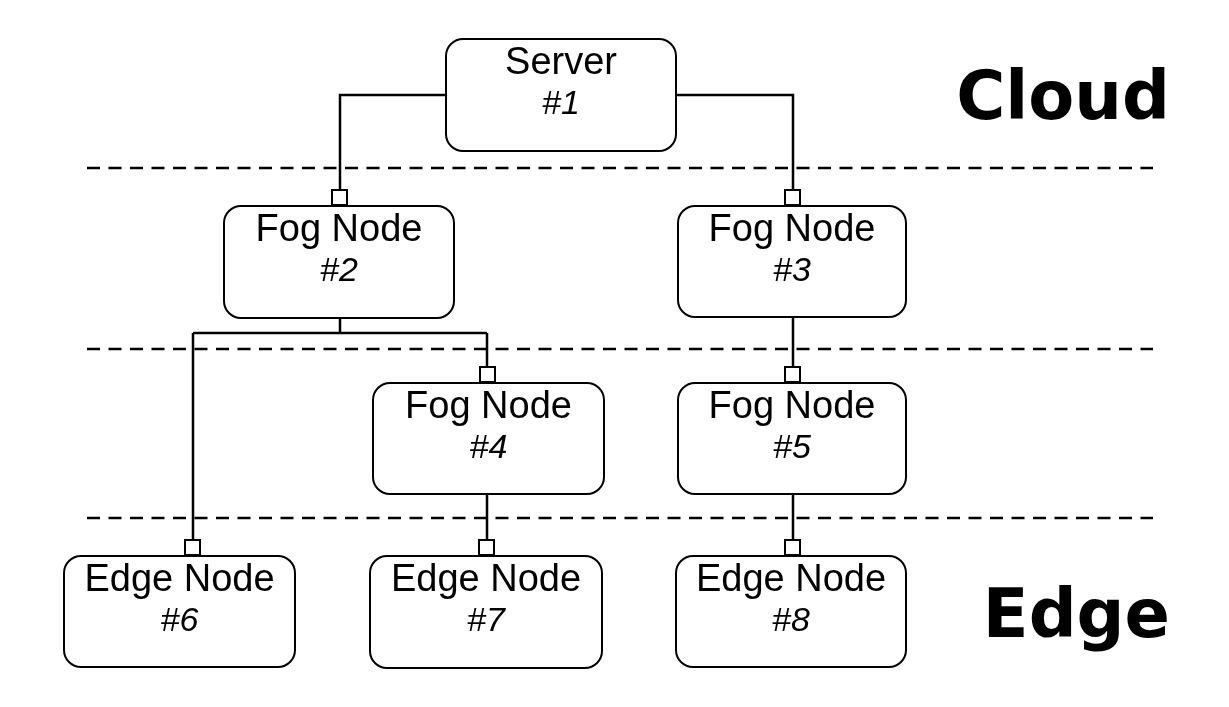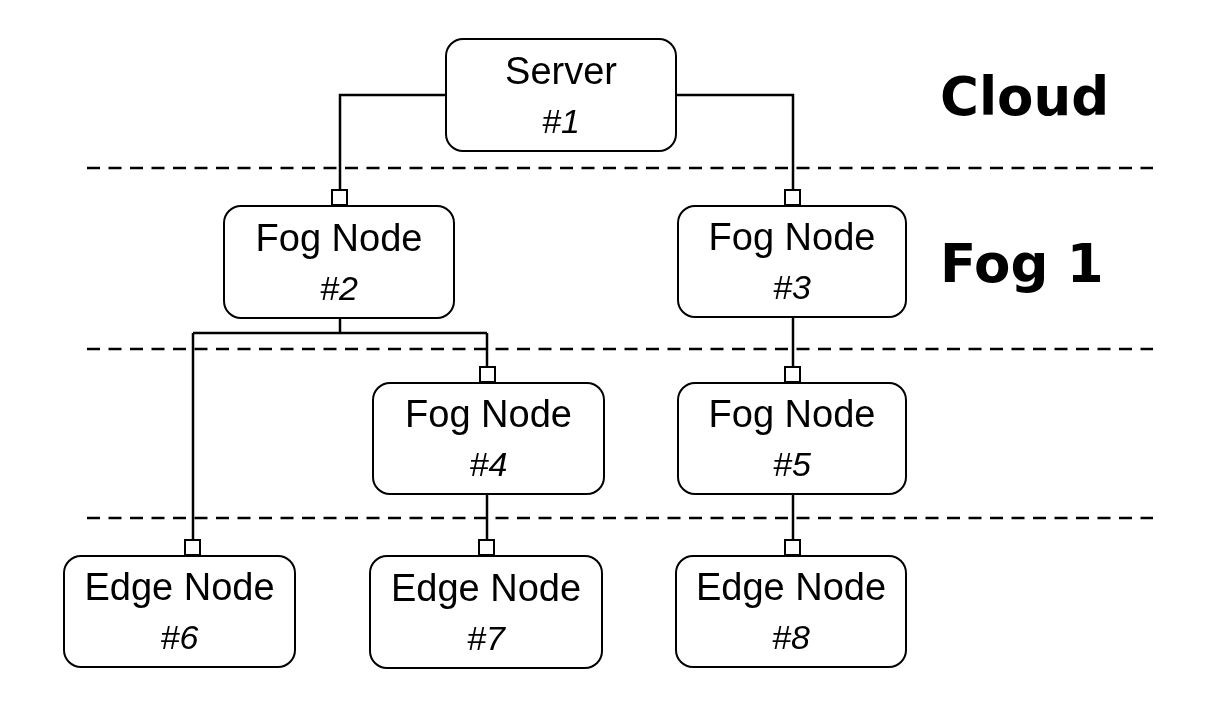--- a/index.html
+++ b/index.html
@@ -25,24 +25,23 @@
   }
   .node {
     position: absolute;
     box-sizing: border-box;
     background: #ffffff;
     border: 2.5px solid #000000;
     border-radius: 18px;
     display: flex;
     flex-direction: column;
     align-items: center;
-    justify-content: center;
+    justify-content: flex-start;
     text-align: center;
     z-index: 2;
-    gap: 9px;
   }
   .node-label {
     font-size: 38px;
     line-height: 42px;
     white-space: nowrap;
   }
   .node-number {
     font-size: 34px;
     line-height: 40px;
     font-style: italic;
@@ -54,24 +53,24 @@
     width: 17px;
     height: 17px;
     background: #ffffff;
     border: 2.5px solid #000000;
     z-index: 3;
   }
   .layer-label {
     position: absolute;
     left: 940px;
     width: 230px;
-    text-align: left;
+    text-align: right;
     font-family: "DejaVu Sans", sans-serif;
     font-weight: bold;
-    font-size: 53px;
+    font-size: 67px;
     line-height: 53px;
     white-space: nowrap;
     z-index: 2;
   }
 </style>
 </head>
 <body>
 
 <div class="canvas">
 
@@ -141,15 +140,15 @@
     <div class="node-label">Edge Node</div>
     <div class="node-number">#7</div>
   </div>
 
   <div class="node" style="left:675px; top:555px; width:232px; height:113px;">
     <div class="node-label">Edge Node</div>
     <div class="node-number">#8</div>
   </div>
 
   <div class="layer-label" style="top:70px;">Cloud</div>
-  <div class="layer-label" style="top:237px;">Fog 1</div>
+  <div class="layer-label" style="top:588px;">Edge</div>
 
 </div>
 
 </body></html>

